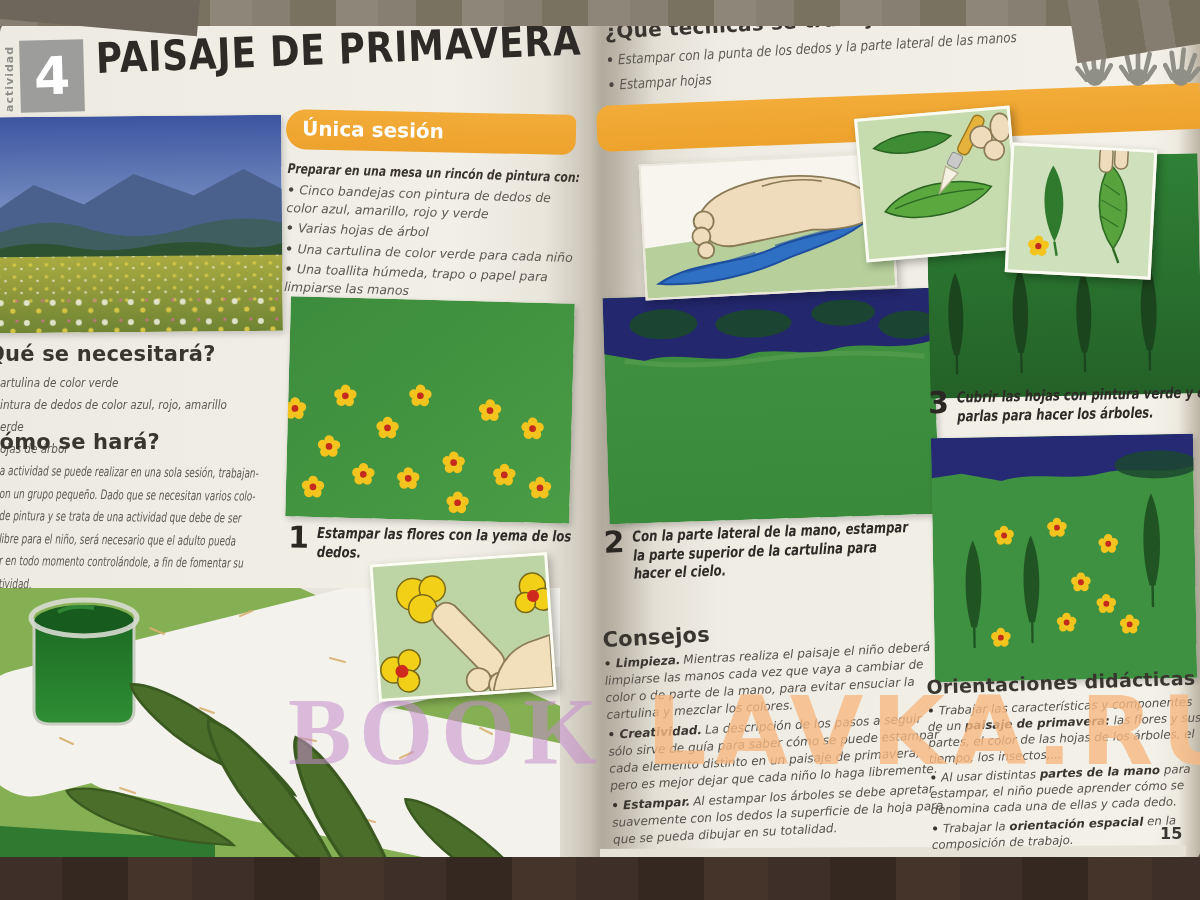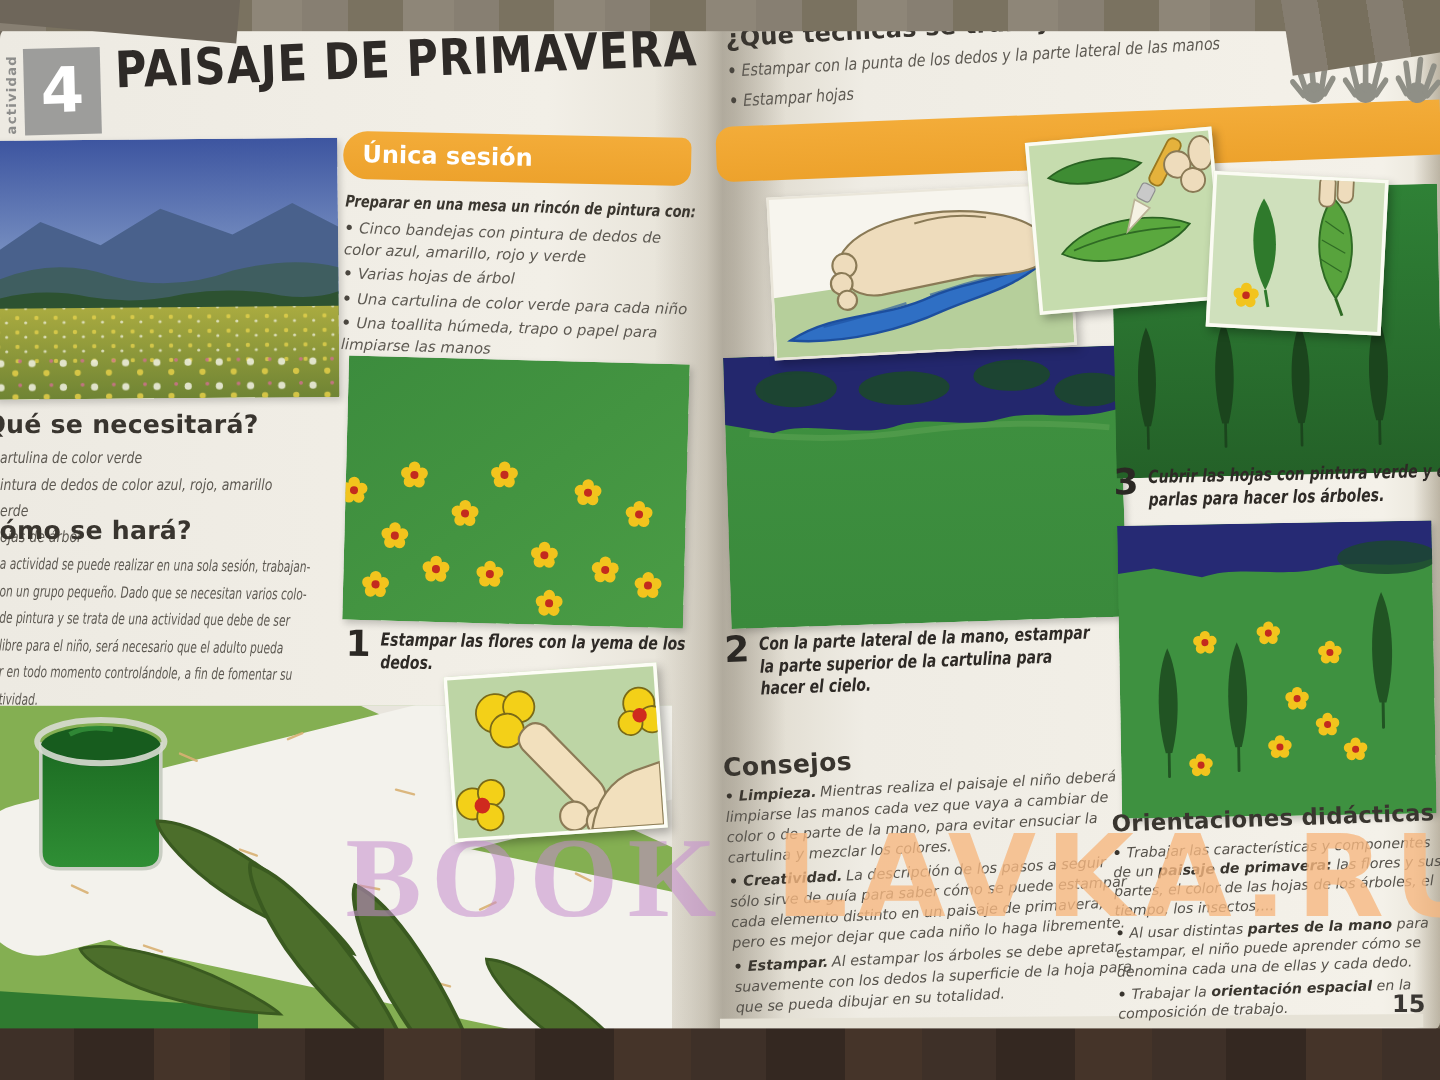--- a/index.html
+++ b/index.html
@@ -88,21 +88,21 @@
   .cardB{left:1008px;top:146px;width:140px;height:124px;transform:rotate(3deg);
     background:#cfe0bc;border:3px solid #fbfbf3;box-shadow:3px 4px 8px rgba(0,0,0,.3);}
   .cap3{left:928px;top:385px;transform:rotate(-1.2deg);}
   .ph-final{left:933px;top:436px;width:262px;height:244px;transform:rotate(-1deg);
     box-shadow:2px 3px 6px rgba(0,0,0,.2);}
   .orient{left:926px;top:676px;width:282px;transform:rotate(-2deg);transform-origin:left top;}
   .orient-h{font-size:19px;margin-bottom:5px;}
   .orient p{margin:0 0 3px 0;font-size:11.8px;line-height:16px;font-style:italic;color:#55514a;}
   .orient p:before{content:"• ";font-weight:bold;color:#39352e;}
   .orient b{color:#39352e;}
-  .pagenum{left:1160px;top:824px;font-size:20px;font-weight:bold;color:#3a3733;}
+  .pagenum{left:1160px;top:824px;font-size:16px;font-weight:bold;color:#3a3733;}
   
   .watermark{left:288px;top:676px;font-size:95px;font-weight:bold;letter-spacing:8px;
     white-space:nowrap;z-index:60;pointer-events:none;}
   .wm1{color:rgba(197,141,206,.55);font-family:Liberation Serif, serif;}
   .wm2{color:rgba(246,184,129,.8);}
   .z1{z-index:1}.z2{z-index:2}.z3{z-index:3}.z5{z-index:5}.z50{z-index:50}
 </style>
 </head>
 <body>
 

